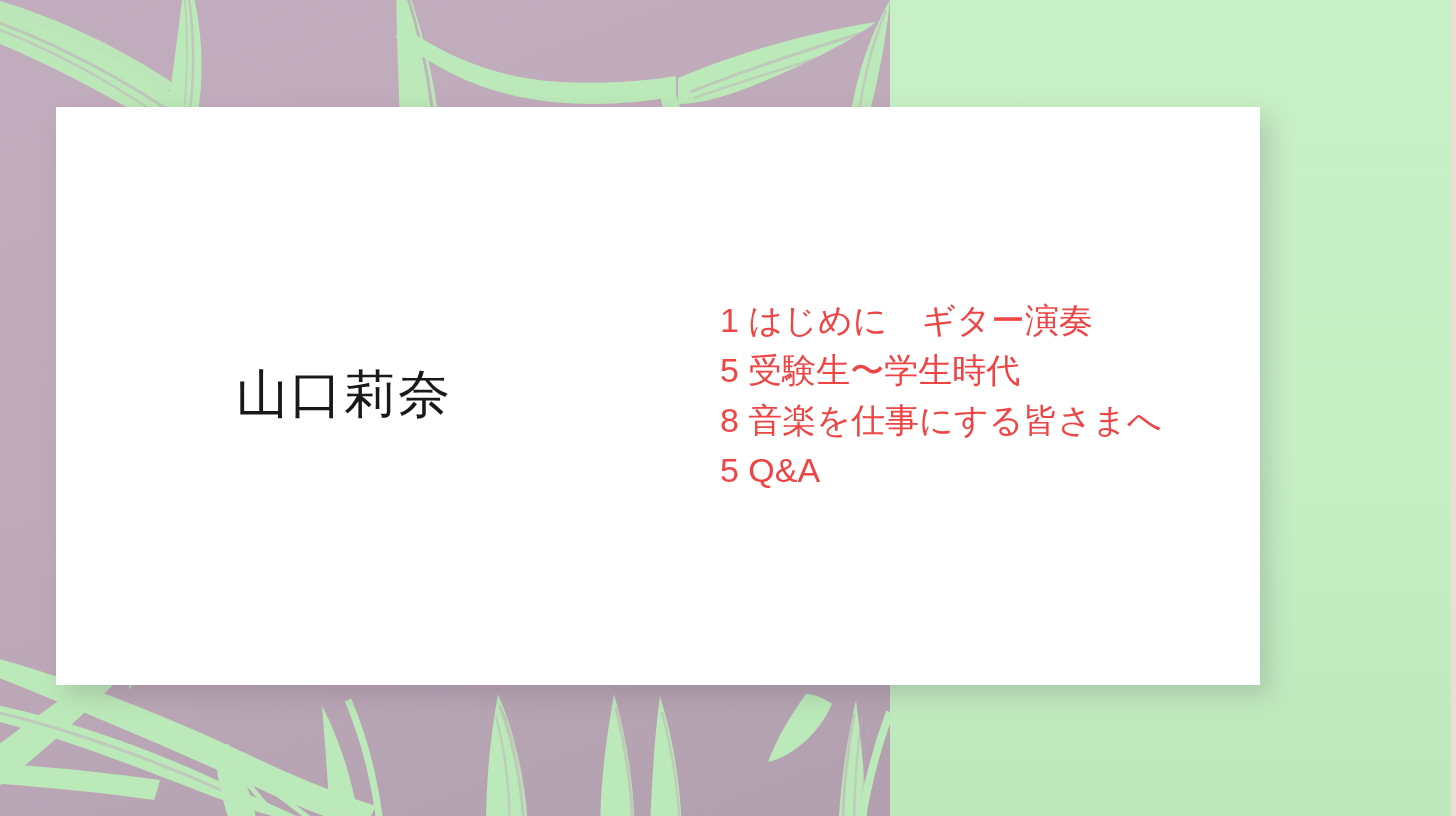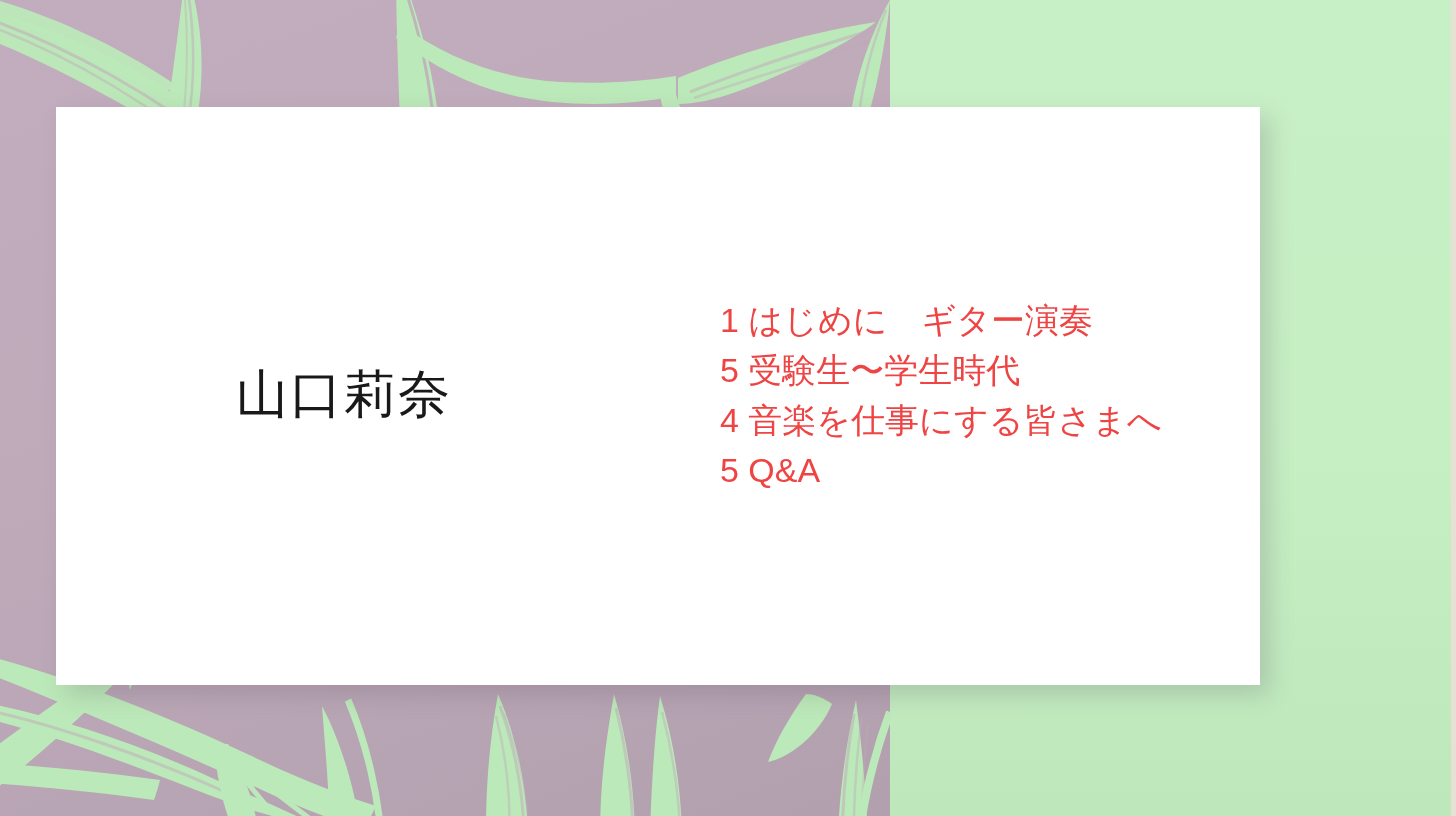--- a/index.html
+++ b/index.html
@@ -249,21 +249,21 @@
       <div class="col-title">
         <div class="title-block">
           <span class="title-line-1">山口莉奈</span>
         </div>
       </div>
 
       <div class="col-agenda">
         <div class="agenda-block">
           <span class="agenda-item">1 はじめに　ギター演奏</span>
           <span class="agenda-item">5 受験生〜学生時代</span>
-          <span class="agenda-item">4 音楽を仕事にする皆さまへ</span>
+          <span class="agenda-item">8 音楽を仕事にする皆さまへ</span>
           <span class="agenda-item">5 Q&amp;A</span>
         </div>
       </div>
 
     </div>
   </div>
 
 </div>
 
 </body></html>

